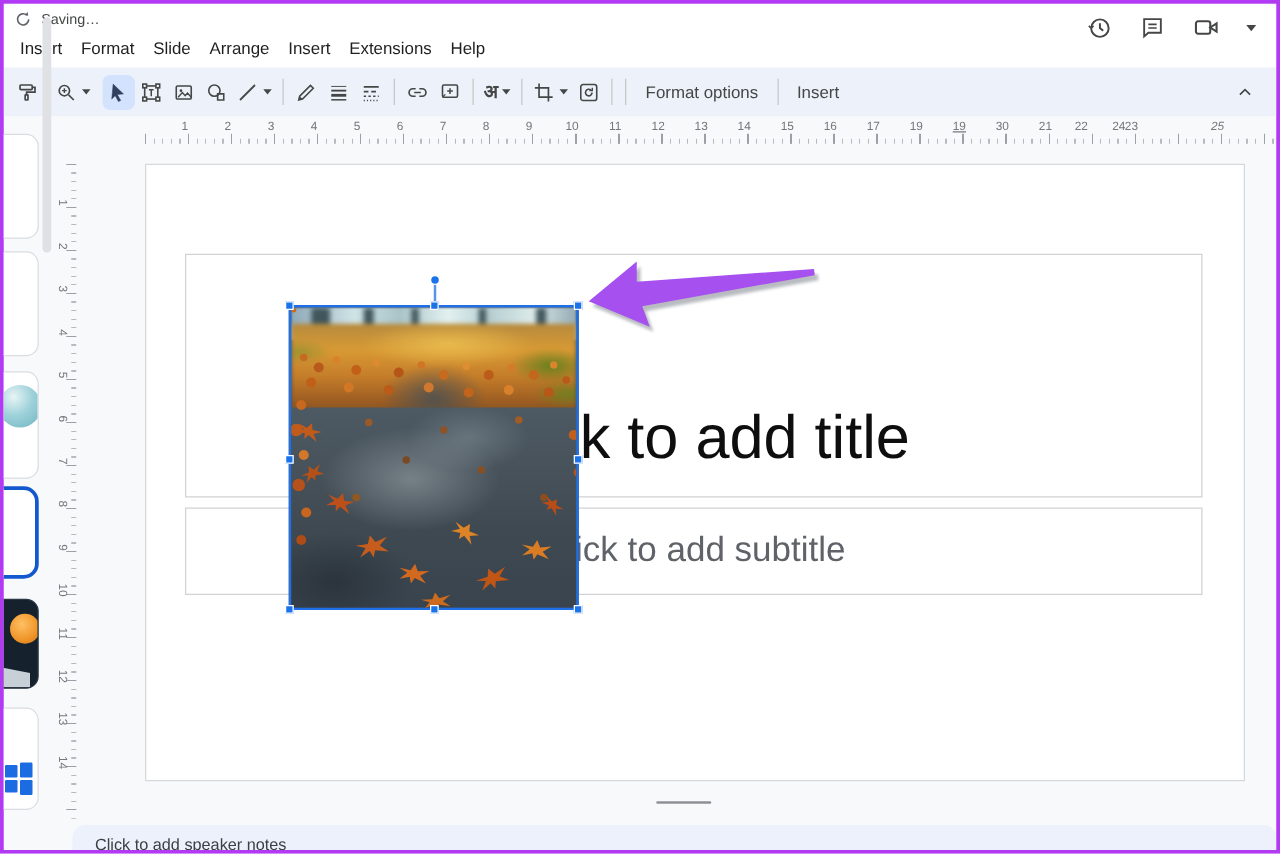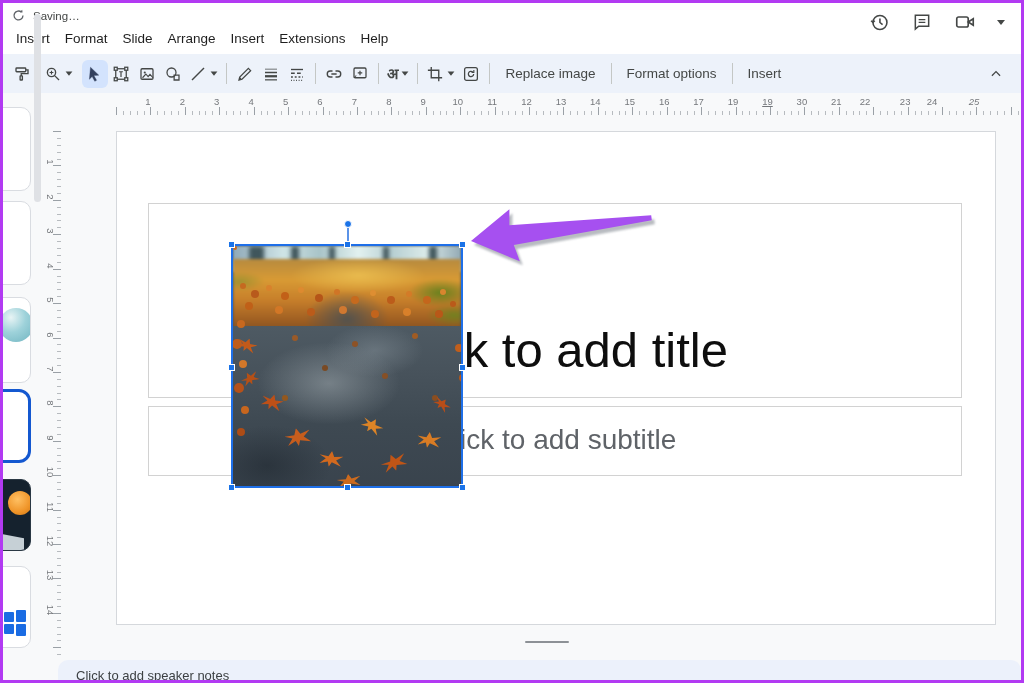--- a/index.html
+++ b/index.html
@@ -261,21 +261,20 @@
       <span class="caret"></span>
     </button>
     <button class="tb">
       <svg class="gi" width="18" height="18" viewBox="0 0 24 24" fill="none" stroke="#444746" stroke-width="1.7">
           <rect x="3.5" y="3.5" width="17" height="17" rx="2.5"></rect>
           <path d="M15.5 12a3.5 3.5 0 1 1-1.2-2.6"></path>
           <path d="M15.8 6.8v3h-3" stroke-width="1.5"></path>
         </svg>
     </button>
     <span class="sep"></span>
-    <button class="tb tb-text">Replace image</button>
     <span class="sep"></span>
     <button class="tb tb-text">Format options</button>
     <span class="sep"></span>
     <button class="tb tb-text">Insert</button>
     <button class="tb collapse-btn">
       <svg class="gi" width="14" height="14" viewBox="0 0 24 24" fill="none" stroke="#444746" stroke-width="2.2">
           <path d="M5 15l7-7 7 7"></path>
         </svg>
     </button>
   </div>
@@ -300,21 +299,21 @@
       <span class="hnum" style="left: 592.38px;">14</span>
       <span class="hnum" style="left: 626.8px;">15</span>
       <span class="hnum" style="left: 661.22px;">16</span>
       <span class="hnum" style="left: 695.64px;">17</span>
       <span class="hnum" style="left: 730.06px;">19</span>
       <span class="hnum" style="left: 764.48px; text-decoration: underline;">19</span>
       <span class="hnum" style="left: 798.9px;">30</span>
       <span class="hnum" style="left: 833.32px;">21</span>
       <span class="hnum" style="left: 862px;">22</span>
       <span class="hnum" style="left: 902.16px;">23</span>
-      <span class="hnum" style="left: 929px;">24</span>
+      <span class="hnum" style="left: 892px;">24</span>
       <span class="hnum" style="left: 971px; font-style: italic;">25</span>
     </div>
   <div>
 
   <span class="vnum" style="top: 159.42px;">1</span>
       <span class="vnum" style="top: 193.84px;">2</span>
       <span class="vnum" style="top: 228.26px;">3</span>
       <span class="vnum" style="top: 262.68px;">4</span>
       <span class="vnum" style="top: 297.1px;">5</span>
       <span class="vnum" style="top: 331.52px;">6</span>

